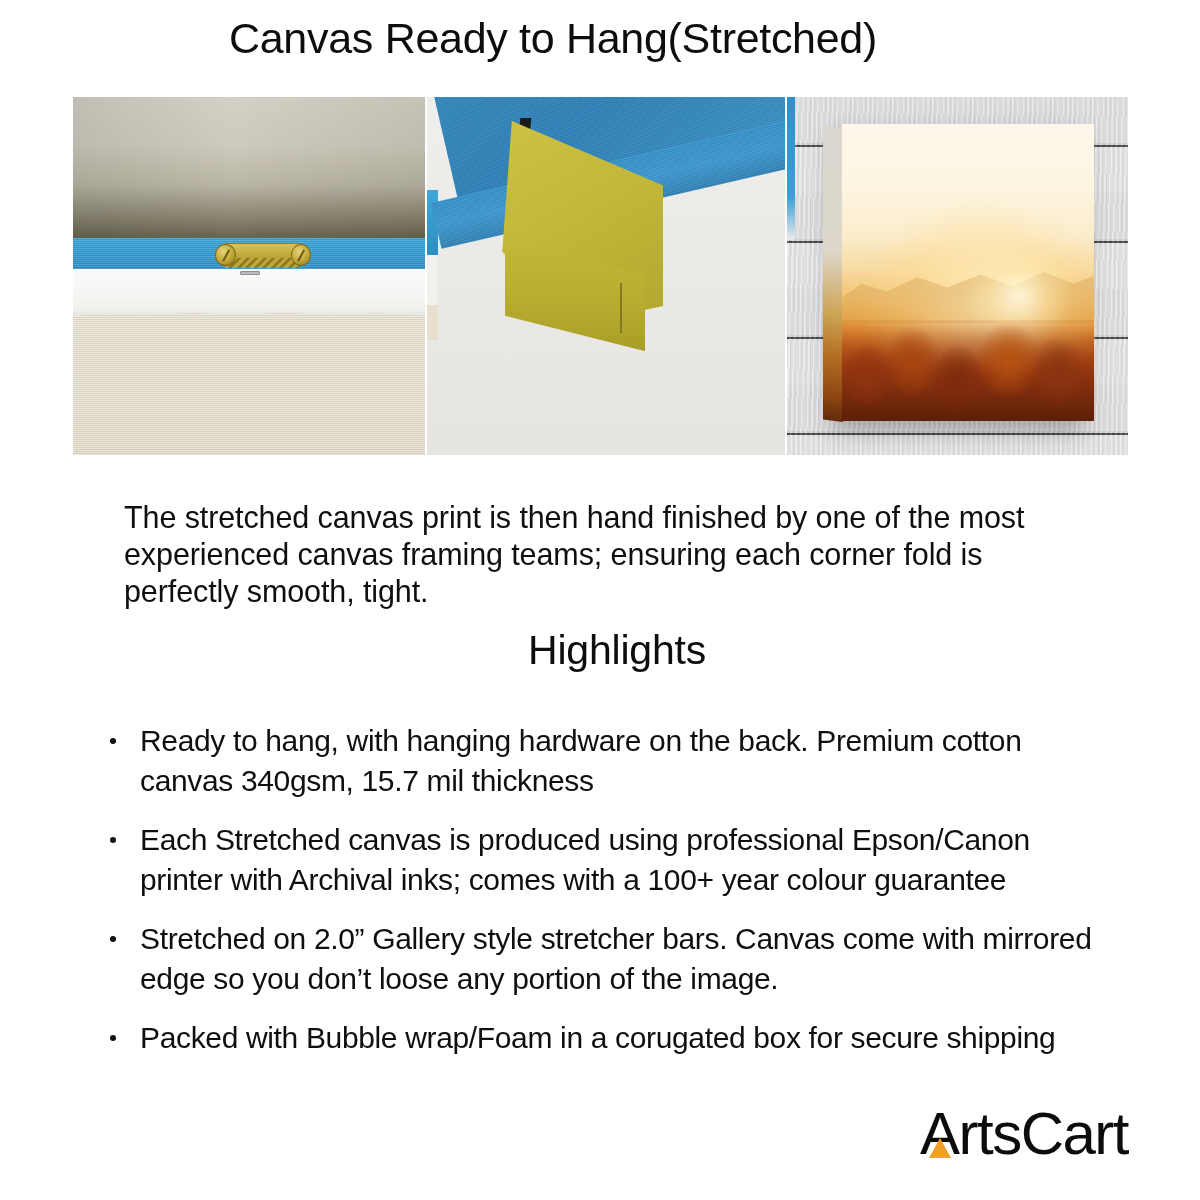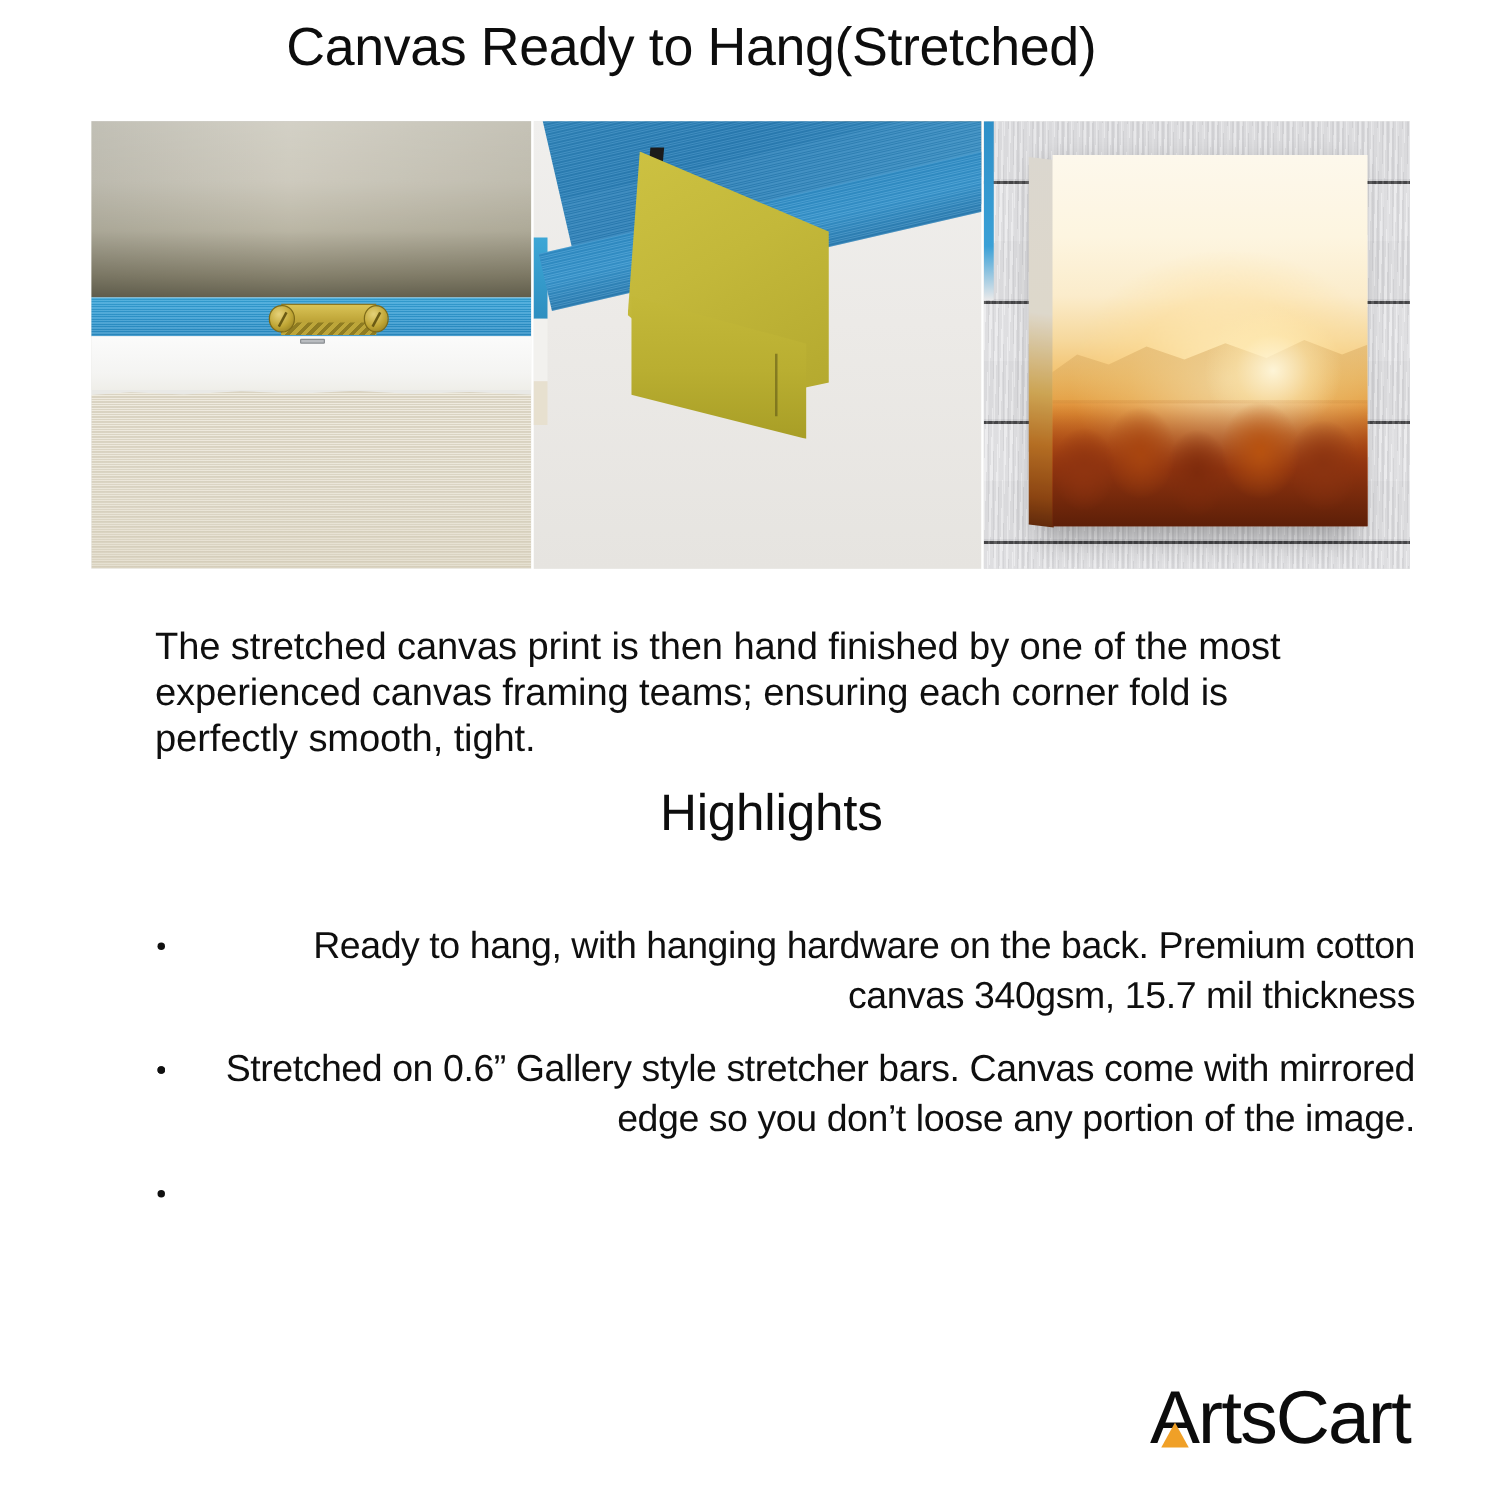--- a/index.html
+++ b/index.html
@@ -316,24 +316,23 @@
     color: #0d0d0d;
     letter-spacing: -0.2px;
   }
 
   
   .highlights-list {
     position: absolute;
     left: 106px;
     top: 721px;
     width: 1010px;
-    margin: 16px;
+    margin: 0;
     padding: 0;
     list-style: none;
-    text-align: right;
   }
   .highlights-list li {
     position: relative;
     padding-left: 34px;
     margin-bottom: 19px;
     font-size: 30px;
     line-height: 40px;
     font-weight: 400;
     color: #0f0f0f;
     font-stretch: condensed;
@@ -434,26 +433,28 @@
 
 <div class="highlights-title">Highlights</div>
 
 <ul class="highlights-list">
   <li>
     <span class="bullet-dot"></span>
     <span>Ready to hang,  with hanging hardware on the back.  Premium cotton canvas 340gsm, 15.7 mil thickness</span>
   </li>
   <li>
     <span class="bullet-dot"></span>
+    <span>Each Stretched canvas is produced using professional Epson/Canon printer with Archival inks; comes with a 100+ year colour guarantee</span>
   </li>
   <li>
     <span class="bullet-dot"></span>
-    <span>Stretched on 0.6” Gallery style stretcher bars. Canvas come with mirrored edge so you don’t loose any portion of the image.</span>
+    <span>Stretched on 2.0” Gallery style stretcher bars. Canvas come with mirrored edge so you don’t loose any portion of the image.</span>
   </li>
   <li>
     <span class="bullet-dot"></span>
+    <span>Packed with Bubble wrap/Foam in a corugated box for secure shipping</span>
   </li>
 </ul>
 
 <div class="logo">
   <span class="logo-mark">ArtsCart</span>
   <span class="logo-tri"></span>
 </div>
 
 </body></html>

